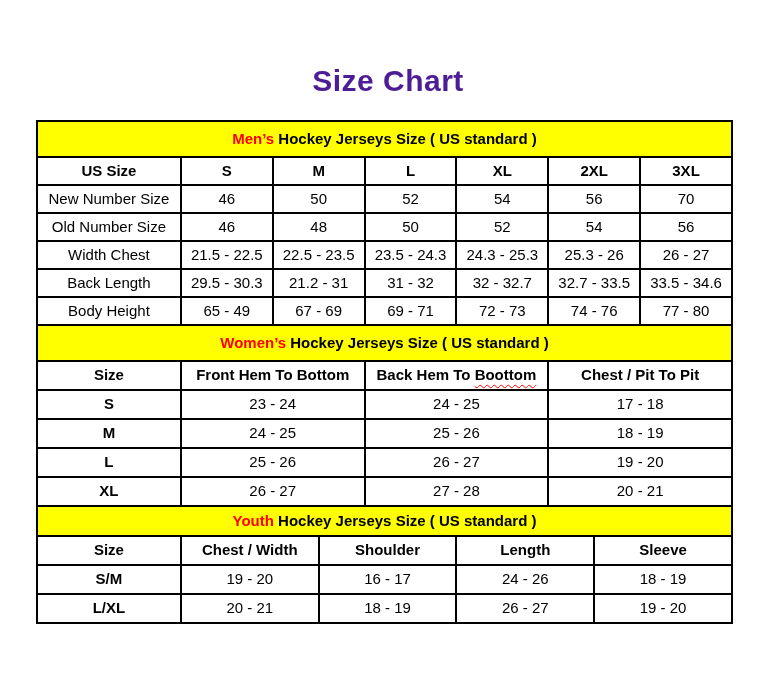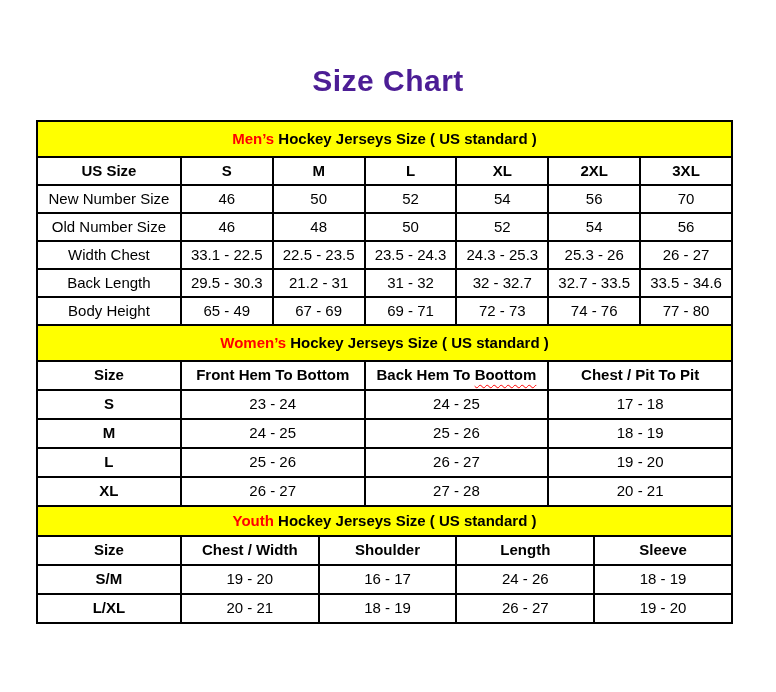--- a/index.html
+++ b/index.html
@@ -116,21 +116,21 @@
           <td class="rowlabel">Old Number Size</td>
           <td>46</td>
           <td>48</td>
           <td>50</td>
           <td>52</td>
           <td>54</td>
           <td>56</td>
         </tr>
         <tr>
           <td class="rowlabel">Width Chest</td>
-          <td>33.1 - 22.5</td>
+          <td>21.5 - 22.5</td>
           <td>22.5 - 23.5</td>
           <td>23.5 - 24.3</td>
           <td>24.3 - 25.3</td>
           <td>25.3 - 26</td>
           <td>26 - 27</td>
         </tr>
         <tr>
           <td class="rowlabel">Back Length</td>
           <td>29.5 - 30.3</td>
           <td>21.2 - 31</td>

